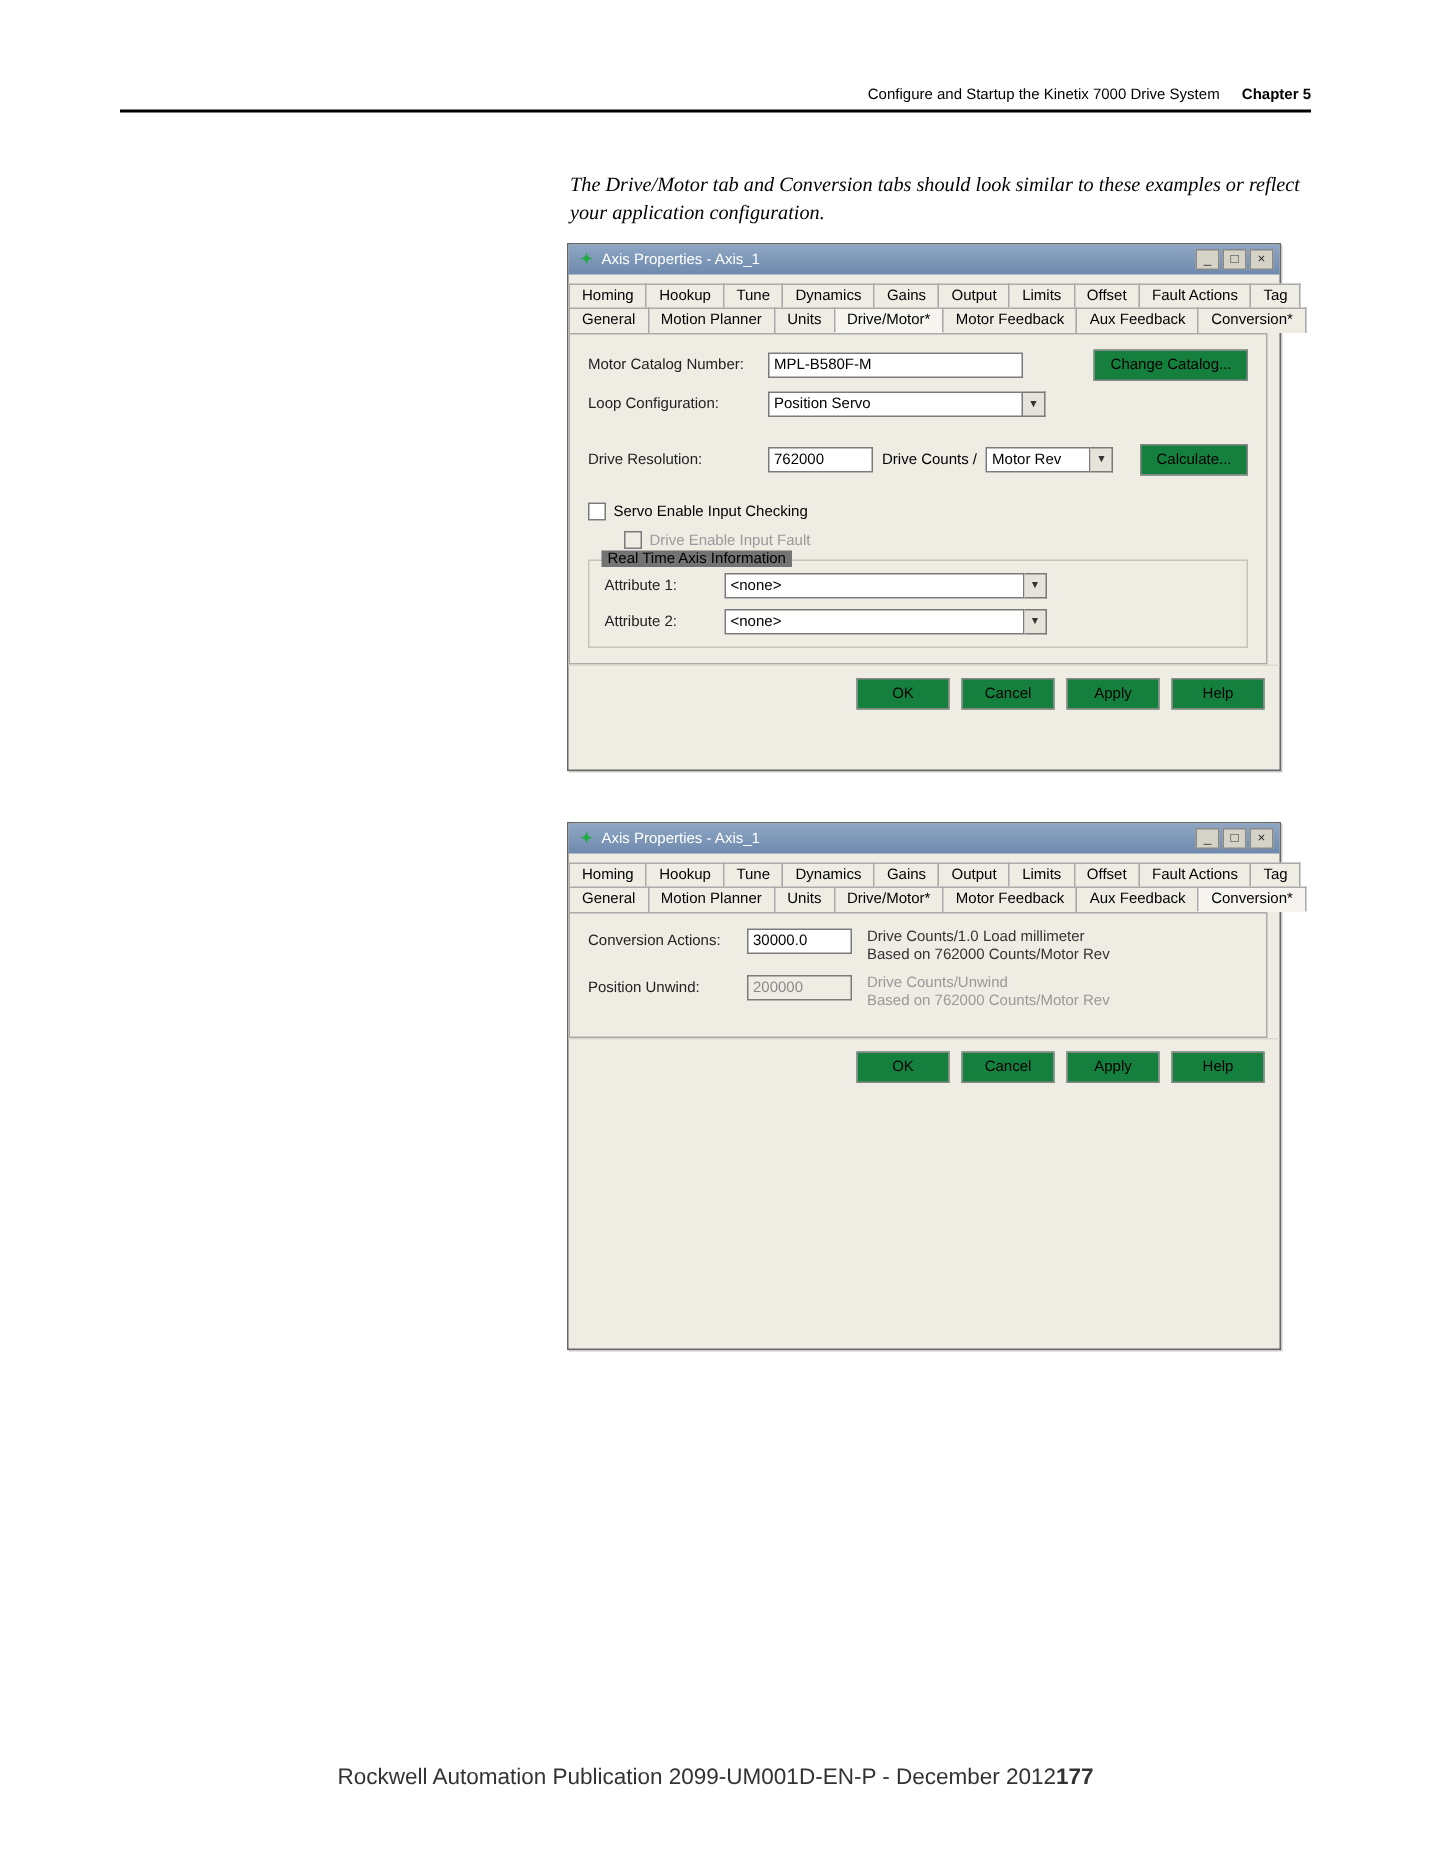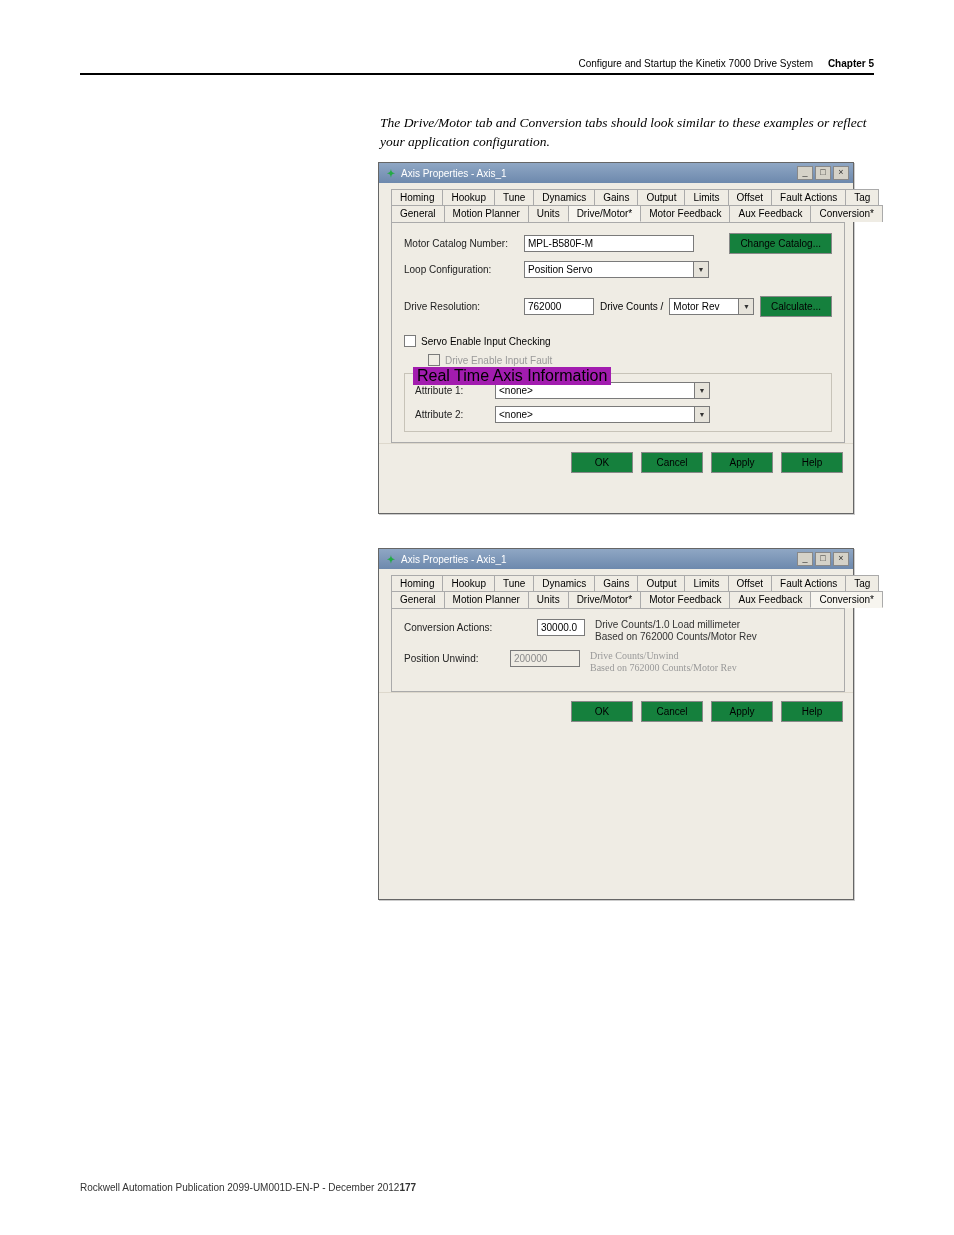--- a/index.html
+++ b/index.html
@@ -67,21 +67,21 @@
   .winbtn {
     width: 16px; height: 14px;
     background: #d5d2c8;
     border: 1px solid #888;
     font-size: 9px;
     line-height: 10px;
     text-align: center;
     color: #333;
     cursor: default;
   }
-  .tabs-area { padding: 6px 8px 0 12px; }
+  .tabs-area { padding: 6px 8px 0 0; }
   .tabrow { display: flex; flex-wrap: nowrap; font-size: 10px; }
   .tab {
     border: 1px solid #aaa;
     border-bottom: none;
     background: #efece4;
     padding: 2px 8px;
     margin-right: -1px;
     white-space: nowrap;
     cursor: default;
   }
@@ -137,51 +137,51 @@
   .group {
     border: 1px solid #c7c3b8;
     padding: 8px 10px;
     margin-top: 4px;
     position: relative;
   }
   .group > .legend {
     position: absolute;
     top: -7px;
     left: 8px;
-    background: #a21caf;
+    background: #737373;
     padding: 0 4px;
-    font-size: 16px;
+    font-size: 10px;
   }
   .buttonbar {
     display: flex;
     justify-content: flex-end;
     gap: 8px;
     padding: 8px 10px 10px 10px;
     border-top: 1px solid #ddd8cc;
   }
   .check {
     width: 12px; height: 12px;
     border: 1px solid #7a7a7a;
     background: #fff;
     display: inline-block;
     margin-right: 5px;
     vertical-align: middle;
   }
   .check.disabled { background: #efece4; }
   .grey { color: #999; }
   .hint { font-size: 10px; color: #333; margin-left: 10px; line-height: 1.2; }
-  .hint.grey { color: #999; font-family: Liberation Serif, serif; }
+  .hint.grey { color: #999; }
   .page-footer {
     position: absolute;
     bottom: 42px;
     left: 80px;
     right: 80px;
     display: flex;
-    justify-content: flex-start;
-    font-size: 10px;
+    justify-content: center;
+    font-size: 15px;
     color: #333;
   }
   .page-footer .pnum { font-weight: bold; }
 </style>
 </head>
 <body>
 
 <div class="page-header">
   <span class="light">Configure and Startup the Kinetix 7000 Drive System</span>
   <span class="bold">Chapter 5</span>
@@ -305,21 +305,21 @@
       <div class="tab">Motion Planner</div>
       <div class="tab">Units</div>
       <div class="tab">Drive/Motor*</div>
       <div class="tab">Motor Feedback</div>
       <div class="tab">Aux Feedback</div>
       <div class="tab active">Conversion*</div>
     </div>
     <div class="tab-content">
       <div class="form-row" style="align-items:flex-start;">
         <label style="width:106px;padding-top:3px">Conversion Actions:</label>
-        <input class="txt" style="width: 48px; margin-left: 27px;" value="30000.0">
+        <input class="txt" style="width: 70px;" value="30000.0">
         <div class="hint">
           <span>Drive Counts/1.0 Load millimeter</span><br>
           <span>Based on 762000 Counts/Motor Rev</span>
         </div>
       </div>
       <div class="form-row" style="align-items:flex-start;">
         <label class="grey" style="width:106px;padding-top:3px">Position Unwind:</label>
         <input class="txt disabled" style="width: 70px;" disabled="" value="200000">
         <div class="hint grey">
           <span>Drive Counts/Unwind</span><br>

